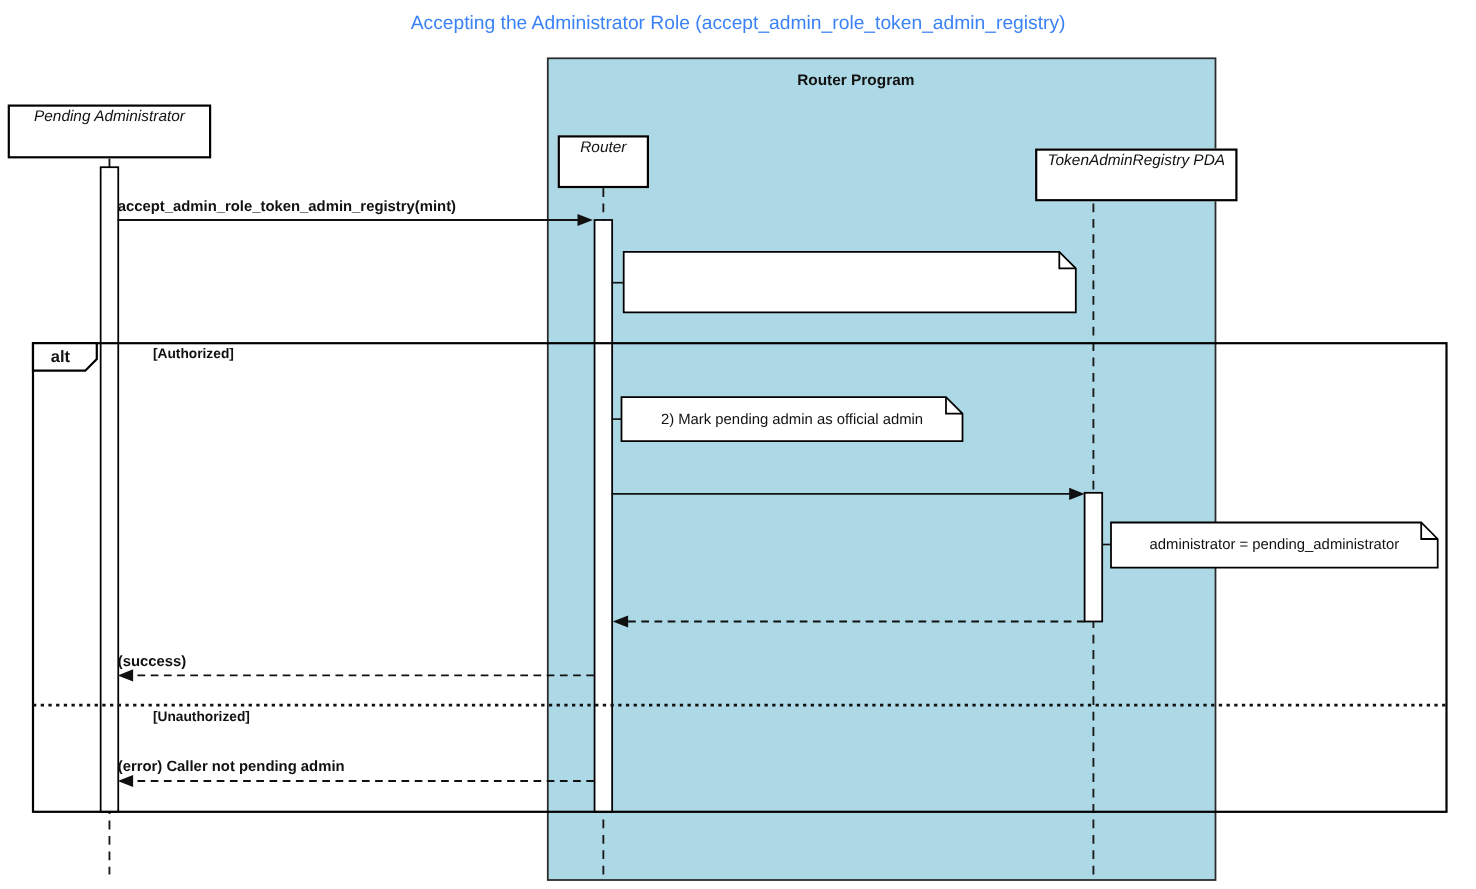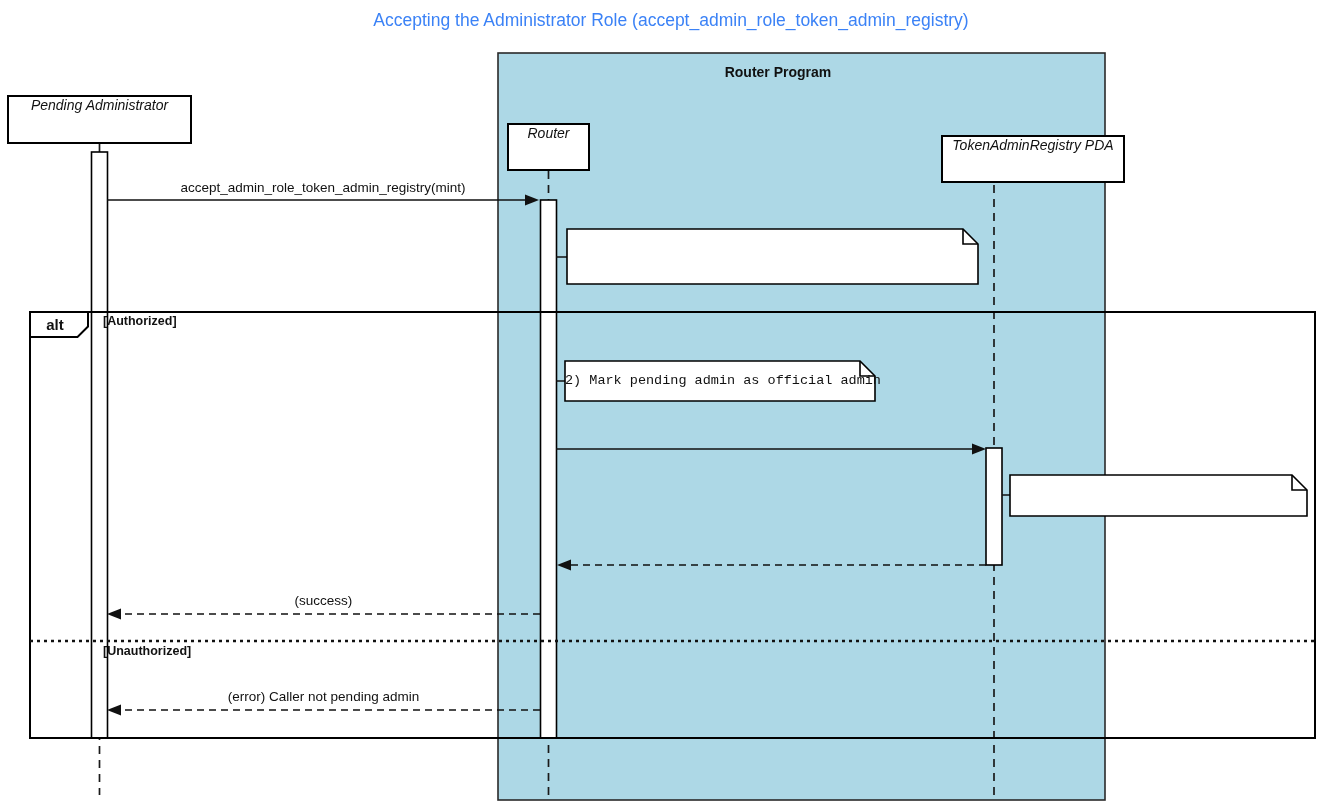--- a/index.html
+++ b/index.html
@@ -20,28 +20,28 @@
   .group-header{
     left:498px;top:64px;width:560px;
     text-align:center;font-weight:bold;font-size:14px;
   }
   .actor{
     position:absolute;z-index:4;
     background:#ffffff;border:2.5px solid #000;
     display:flex;align-items:flex-start;justify-content:center;
     font-size:14px;box-sizing:border-box;font-style:italic;
   }
-  .guard{font-weight:bold;font-size:12.5px;}
+  .guard{font-weight:bold;font-size:12.5px;margin-left:36px;}
   .alt-label{
     left:30px;top:313px;width:50px;height:23px;z-index:4;
     display:flex;align-items:center;justify-content:center;
     font-weight:bold;font-size:15px;
   }
   .msg{
-    text-align:center;font-size:13.5px;z-index:3;
+    text-align:left;font-size:13.5px;z-index:3;font-weight:bold;
   }
   .note-text{font-size:13.5px;z-index:3;}
   .note-center{text-align:center;}
 </style>
 </head>
 <body>
 
 <div class="canvas">
 
   <svg class="layer-svg" width="1342" height="808" viewBox="0 0 1342 808">
@@ -105,15 +105,16 @@
   </div>
 
   <div class="txt alt-label">alt</div>
   <div class="txt guard" style="left:103px;top:314px;">[Authorized]</div>
   <div class="txt guard" style="left:103px;top:644px;">[Unauthorized]</div>
 
   <div class="txt msg" style="left:107px;top:180px;width:432px;">accept_admin_role_token_admin_registry(mint)</div>
   <div class="txt msg" style="left:107px;top:689px;width:433px;">(error) Caller not pending admin</div>
   <div class="txt msg" style="left:107px;top:593px;width:433px;">(success)</div>
 
-  <div class="txt note-text note-center" style="left:565px;top:373px;width:310px;font-family:Liberation Mono, monospace;">2) Mark pending admin as official admin</div>
+  <div class="txt note-text note-center" style="left:565px;top:373px;width:310px;">2) Mark pending admin as official admin</div>
+  <div class="txt note-text note-center" style="left:1010px;top:487px;width:297px;">administrator = pending_administrator</div>
 
 </div>
 
 </body></html>

